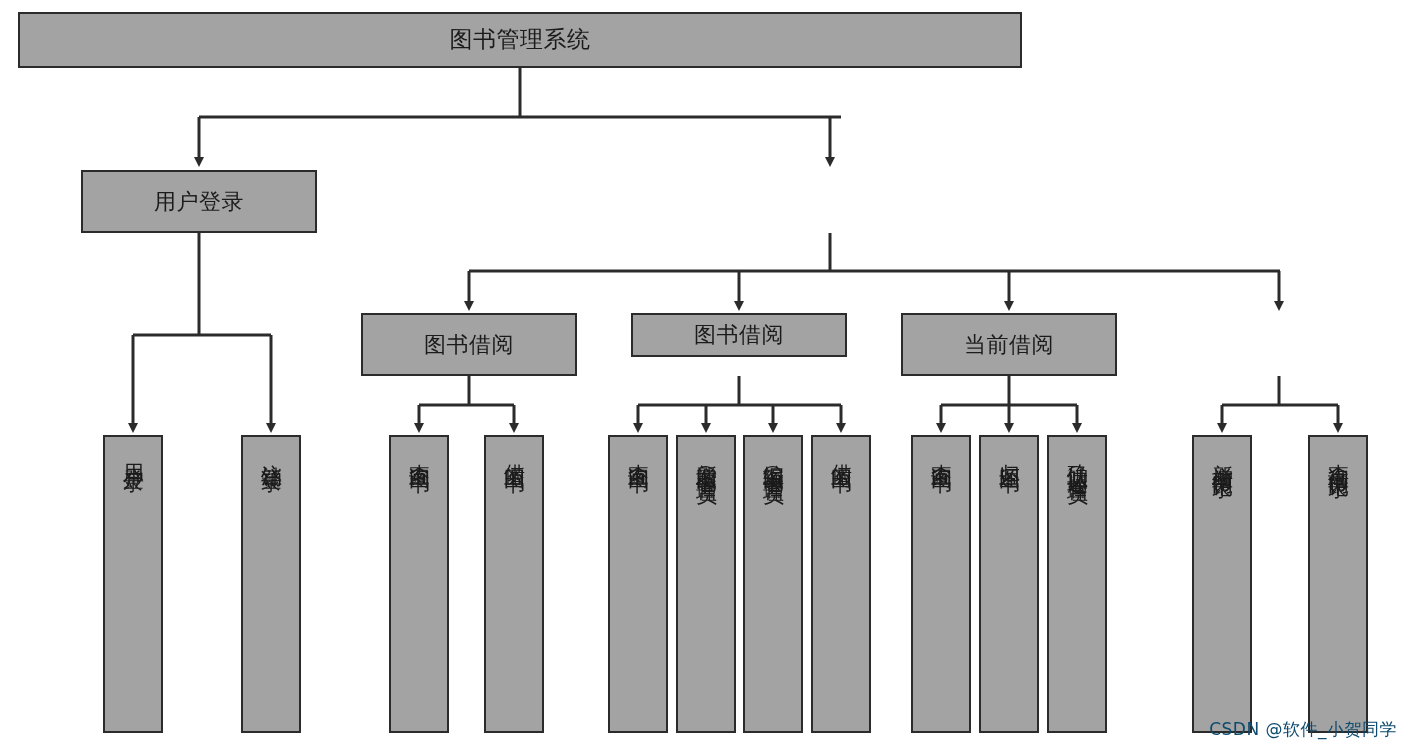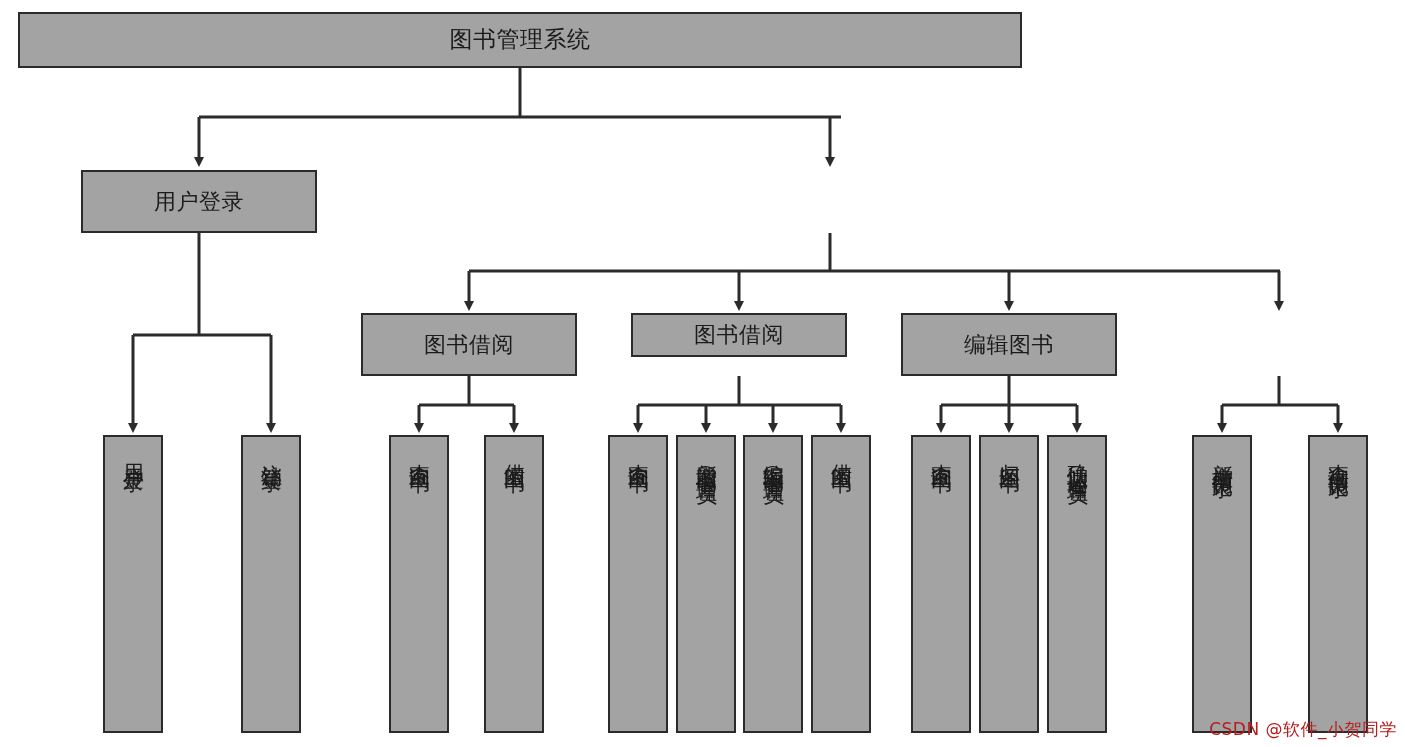--- a/index.html
+++ b/index.html
@@ -64,21 +64,21 @@
     text-orientation: upright;
     letter-spacing: 3px;
     line-height: 1;
     white-space: nowrap;
   }
   .watermark {
     position: absolute;
     right: 8px;
     bottom: 6px;
     font-size: 17px;
-    color: #b91c1c;
+    color: #0c4a6e;
     letter-spacing: 0.5px;
     user-select: none;
     white-space: nowrap;
   }
 </style>
 </head>
 <body>
 
 <div id="diagram-root">
 
@@ -140,21 +140,21 @@
     <span class="node-label">用户登录</span>
   </div>
 
   <div class="node-box node-h" style="left:361px; top:313px; width:216px; height:63px;">
     <span class="node-label">图书借阅</span>
   </div>
   <div class="node-box node-h" style="left:631px; top:313px; width:216px; height:44px;">
     <span class="node-label">图书借阅</span>
   </div>
   <div class="node-box node-h" style="left:901px; top:313px; width:216px; height:63px;">
-    <span class="node-label">编辑图书</span>
+    <span class="node-label">当前借阅</span>
   </div>
 
   <div class="node-box node-v" style="left:103px; top:435px; width:60px; height:298px;">
     <span class="node-label">用户登录</span>
   </div>
   <div class="node-box node-v" style="left:241px; top:435px; width:60px; height:298px;">
     <span class="node-label">注销登录</span>
   </div>
 
   <div class="node-box node-v" style="left:389px; top:435px; width:60px; height:298px;">

